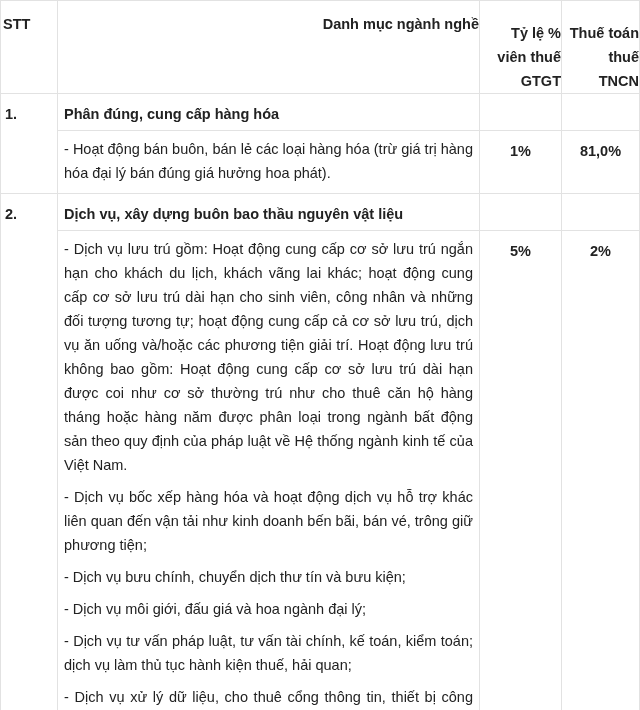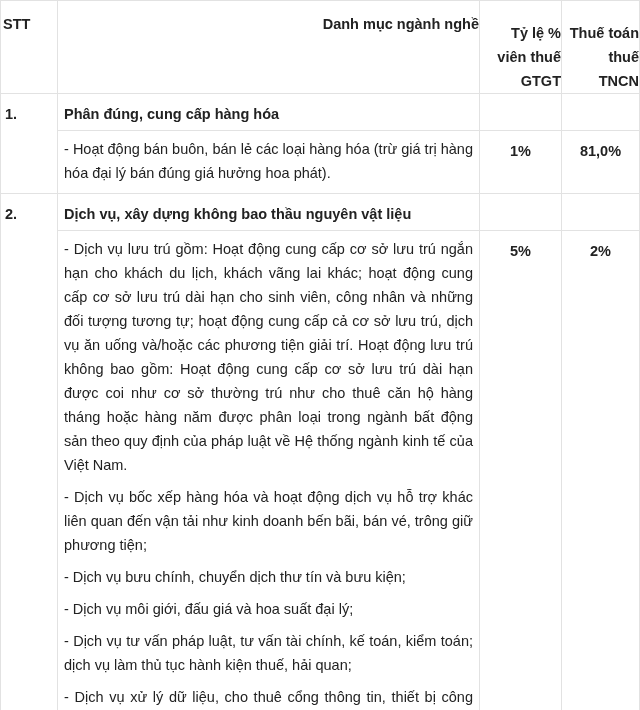--- a/index.html
+++ b/index.html
@@ -71,30 +71,30 @@
     <tr>
       <td class="detail">
         <p>- Hoạt động bán buôn, bán lẻ các loại hàng hóa (trừ giá trị hàng hóa đại lý bán đúng giá hưởng hoa phát).</p>
       </td>
       <td class="rate">1%</td>
       <td class="rate">81,0%</td>
     </tr>
 
     <tr>
       <td class="stt" rowspan="2">2.</td>
-      <td class="group-title">Dịch vụ, xây dựng không bao thầu nguyên vật liệu</td>
+      <td class="group-title">Dịch vụ, xây dựng buôn bao thầu nguyên vật liệu</td>
       <td class="empty"></td>
       <td class="empty"></td>
     </tr>
     <tr>
       <td class="detail">
         <p>- Dịch vụ lưu trú gồm: Hoạt động cung cấp cơ sở lưu trú ngắn hạn cho khách du lịch, khách vãng lai khác; hoạt động cung cấp cơ sở lưu trú dài hạn cho sinh viên, công nhân và những đối tượng tương tự; hoạt động cung cấp cả cơ sở lưu trú, dịch vụ ăn uống và/hoặc các phương tiện giải trí. Hoạt động lưu trú không bao gồm: Hoạt động cung cấp cơ sở lưu trú dài hạn được coi như cơ sở thường trú như cho thuê căn hộ hàng tháng hoặc hàng năm được phân loại trong ngành bất động sản theo quy định của pháp luật về Hệ thống ngành kinh tế của Việt Nam.</p>
         <p>- Dịch vụ bốc xếp hàng hóa và hoạt động dịch vụ hỗ trợ khác liên quan đến vận tải như kinh doanh bến bãi, bán vé, trông giữ phương tiện;</p>
         <p>- Dịch vụ bưu chính, chuyển dịch thư tín và bưu kiện;</p>
-        <p>- Dịch vụ môi giới, đấu giá và hoa suất đại lý;</p>
+        <p>- Dịch vụ môi giới, đấu giá và hoa ngành đại lý;</p>
         <p>- Dịch vụ tư vấn pháp luật, tư vấn tài chính, kế toán, kiểm toán; dịch vụ làm thủ tục hành kiện thuế, hải quan;</p>
         <p>- Dịch vụ xử lý dữ liệu, cho thuê cổng thông tin, thiết bị công nghệ thông tin, viễn thông;</p>
       </td>
       <td class="rate">5%</td>
       <td class="rate">2%</td>
     </tr>
   </tbody>
 </table>
 
 </body></html>

